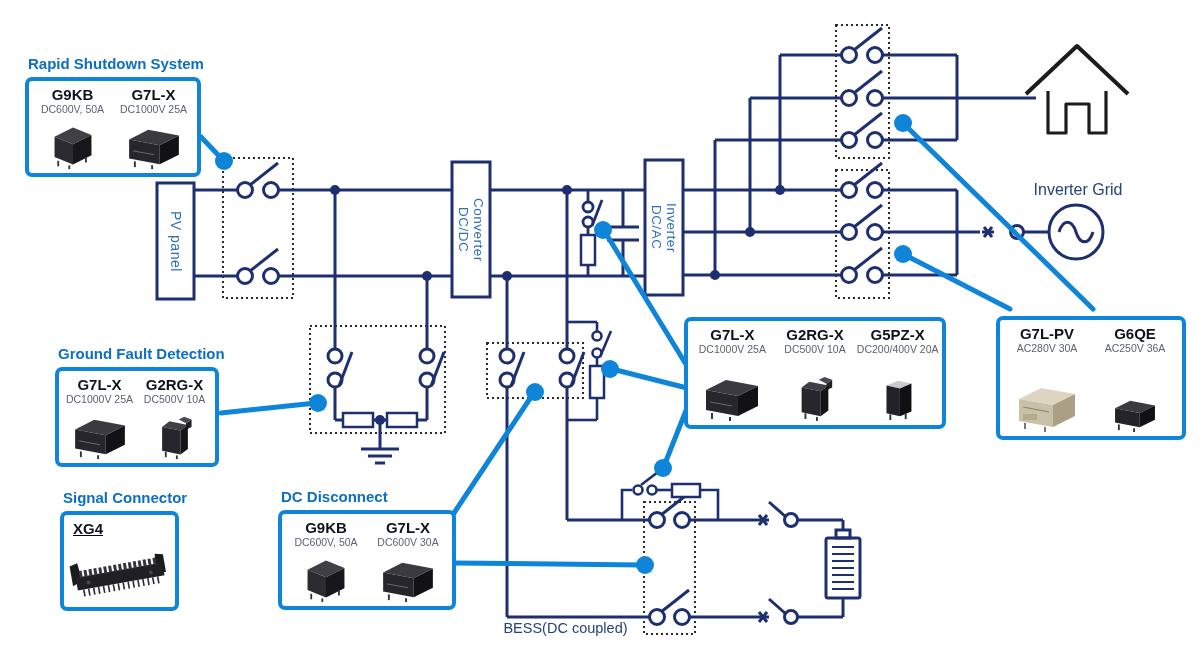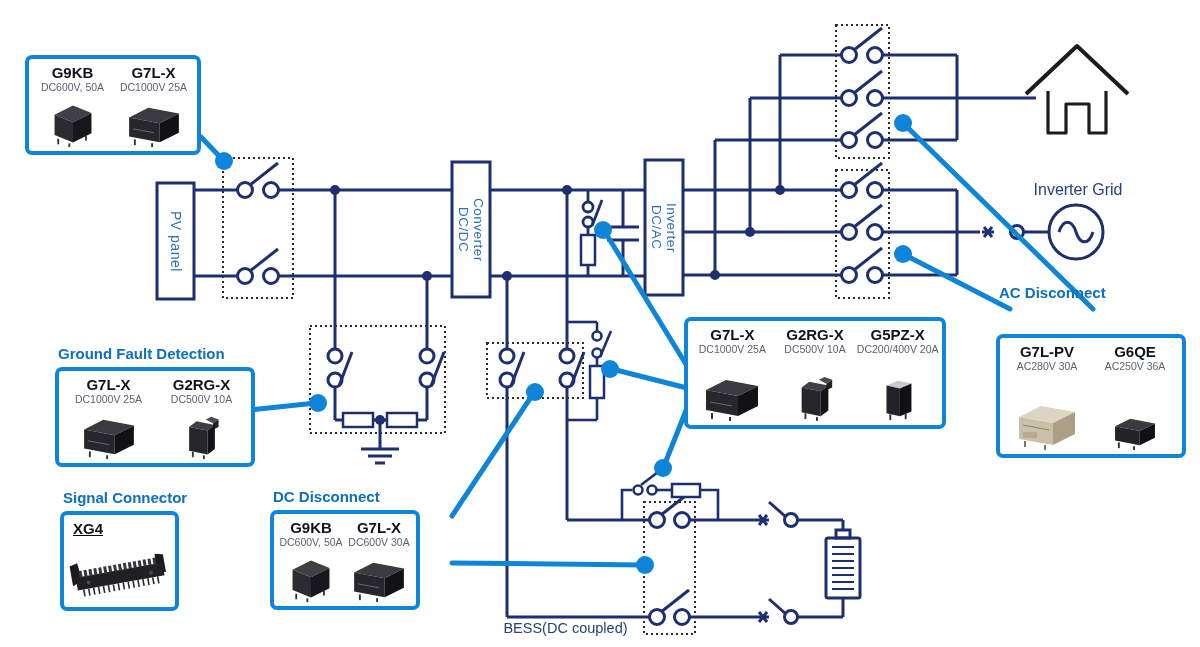--- a/index.html
+++ b/index.html
@@ -295,20 +295,21 @@
       <span>Converter</span>
 </div>
 <div class="vlabel" style="left:645px;top:160px;width:38px;height:135px;font-size:13.5px;">
   <span>DC/AC</span>
       <span>Inverter</span>
 </div>
 <div class="tlabel" style="left:1028px;top:181px;width:100px;font-size:16px;">Inverter Grid</div>
 <div class="tlabel" style="left:498px;top:620px;width:135px;font-size:14.5px;">BESS(DC coupled)</div>
 
 <div class="pbox" style="left:25px;top:55px;width:176px;">
+  <div class="ptitle">Rapid Shutdown System</div>
   <div class="pframe" style="height:100px;">
     <div class="pcol">
       <div class="pname">G9KB</div>
       <div class="pspec">DC600V, 50A</div>
       <svg class="pimg" width="54" height="48" viewBox="0 0 56 52">
         <polygon points="8,16 28,6 48,14 28,24" fill="#3f3f45"></polygon>
         <polygon points="8,16 28,24 28,46 8,38" fill="#2b2b31"></polygon>
         <polygon points="28,24 48,14 48,36 28,46" fill="#17171b"></polygon>
         <line x1="12" y1="42" x2="12" y2="48" stroke="#333" stroke-width="2"></line>
         <line x1="24" y1="47" x2="24" y2="51" stroke="#333" stroke-width="2"></line>
@@ -323,21 +324,21 @@
         <polygon points="6,14 38,20 38,40 6,34" fill="#26262c"></polygon>
         <polygon points="38,20 58,10 58,30 38,40" fill="#121216"></polygon>
         <line x1="10" y1="26" x2="32" y2="30" stroke="#6a6a72" stroke-width="1"></line>
         <line x1="12" y1="37" x2="12" y2="43" stroke="#333" stroke-width="2"></line>
         <line x1="30" y1="41" x2="30" y2="45" stroke="#333" stroke-width="2"></line>
       </svg>
     </div>
   </div>
 </div>
 
-<div class="pbox" style="left:55px;top:345px;width:200px;">
+<div class="pbox" style="left:55px;top:345px;width:164px;">
   <div class="ptitle">Ground Fault Detection</div>
   <div class="pframe" style="height:100px;">
     <div class="pcol">
       <div class="pname">G7L-X</div>
       <div class="pspec">DC1000V 25A</div>
       <svg class="pimg" width="62" height="44" viewBox="0 0 64 46">
         <polygon points="6,14 26,4 58,10 38,20" fill="#3a3a40"></polygon>
         <polygon points="6,14 38,20 38,40 6,34" fill="#26262c"></polygon>
         <polygon points="38,20 58,10 58,30 38,40" fill="#121216"></polygon>
         <line x1="10" y1="26" x2="32" y2="30" stroke="#6a6a72" stroke-width="1"></line>
@@ -408,21 +409,21 @@
                 <line x1="99" y1="39" x2="99" y2="46"></line>
           </g>
           <circle cx="30" cy="33" r="2" fill="#45454c"></circle>
           <circle cx="93" cy="34" r="2" fill="#45454c"></circle>
         </g>
       </svg>
     </div>
   </div>
 </div>
 
-<div class="pbox" style="left:270px;top:488px;width:150px;">
+<div class="pbox" style="left:278px;top:488px;width:178px;">
   <div class="ptitle">DC Disconnect</div>
   <div class="pframe" style="height:100px;">
     <div class="pcol">
       <div class="pname">G9KB</div>
       <div class="pspec">DC600V, 50A</div>
       <svg class="pimg" width="54" height="48" viewBox="0 0 56 52">
         <polygon points="8,16 28,6 48,14 28,24" fill="#3f3f45"></polygon>
         <polygon points="8,16 28,24 28,46 8,38" fill="#2b2b31"></polygon>
         <polygon points="28,24 48,14 48,36 28,46" fill="#17171b"></polygon>
         <line x1="12" y1="42" x2="12" y2="48" stroke="#333" stroke-width="2"></line>
@@ -480,21 +481,20 @@
         <polygon points="8,12 22,15 22,44 8,41" fill="#222228"></polygon>
         <polygon points="22,15 34,10 34,39 22,44" fill="#101014"></polygon>
         <line x1="12" y1="42" x2="12" y2="48" stroke="#333" stroke-width="2"></line>
         <line x1="28" y1="41" x2="28" y2="47" stroke="#333" stroke-width="2"></line>
       </svg>
     </div>
   </div>
 </div>
 
 <div class="pbox" style="left:996px;top:284px;width:190px;">
-  <div class="ptitle">AC Disconnect</div>
   <div class="pframe" style="height:124px;margin-top:32px;">
     <div class="pcol">
       <div class="pname">G7L-PV</div>
       <div class="pspec">AC280V 30A</div>
       <svg class="pimg" width="68" height="50" viewBox="0 0 68 50">
         <polygon points="6,16 28,5 62,11 40,22" fill="#ddd5c2"></polygon>
         <polygon points="6,16 40,22 40,44 6,38" fill="#c9c0a8"></polygon>
         <polygon points="40,22 62,11 62,33 40,44" fill="#ab9f85"></polygon>
         <line x1="10" y1="24" x2="36" y2="29" stroke="#8d8268" stroke-width="1.2"></line>
         <rect x="10" y="31" width="14" height="6" fill="#b5aa8f"></rect>

